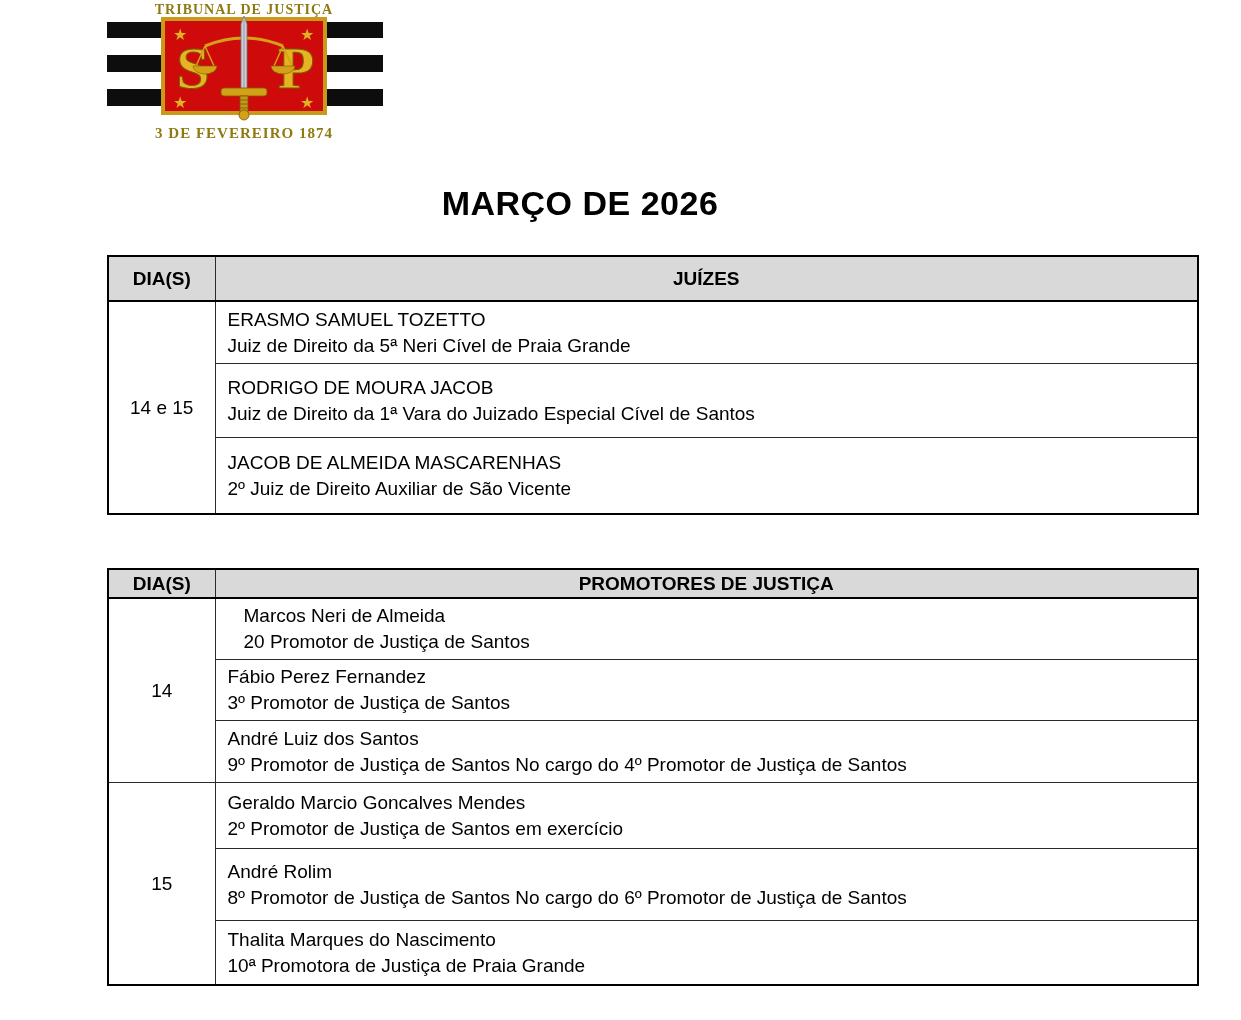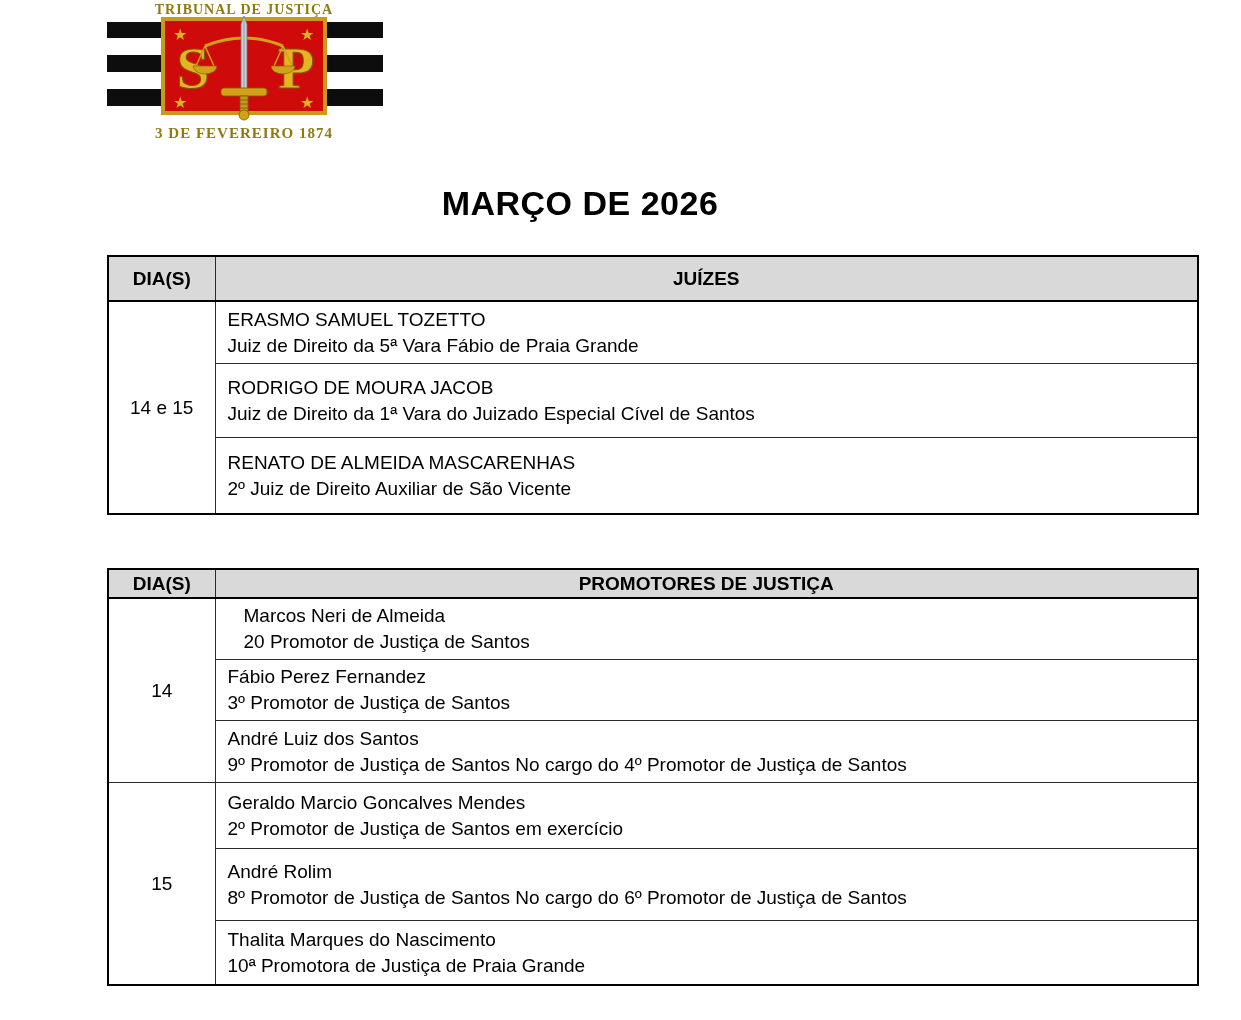--- a/index.html
+++ b/index.html
@@ -121,32 +121,32 @@
       </colgroup>
     <tbody>
         <tr>
       <th>DIA(S)</th>
       <th>JUÍZES</th>
     </tr>
     <tr class="r0">
       <td class="day" rowspan="3">14 e 15</td>
       <td class="entry">
         <div class="nm">ERASMO SAMUEL TOZETTO</div>
-        <div class="rl">Juiz de Direito da 5ª Vara Fábio de Praia Grande</div>
+        <div class="rl">Juiz de Direito da 5ª Neri Cível de Praia Grande</div>
       </td>
     </tr>
     <tr class="r1">
       <td class="entry">
         <div class="nm">RODRIGO DE MOURA JACOB</div>
         <div class="rl">Juiz de Direito da 1ª Vara do Juizado Especial Cível de Santos</div>
       </td>
     </tr>
     <tr class="r2">
       <td class="entry">
-        <div class="nm">RENATO DE ALMEIDA MASCARENHAS</div>
+        <div class="nm">JACOB DE ALMEIDA MASCARENHAS</div>
         <div class="rl">2º Juiz de Direito Auxiliar de São Vicente</div>
       </td>
     </tr>
   </tbody>
     </table>
 
   <table class="sched t2">
     <colgroup>
         <col class="c-day">
         <col>

